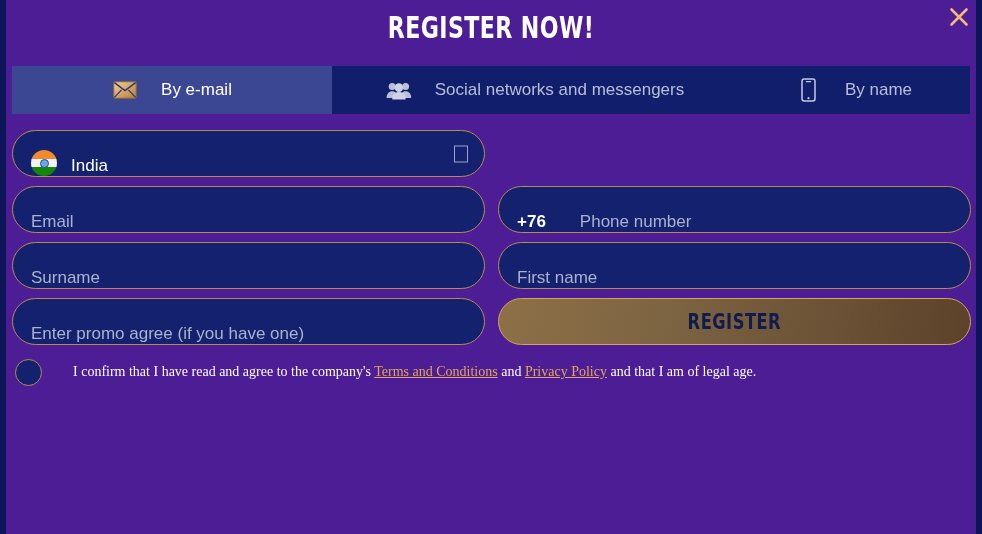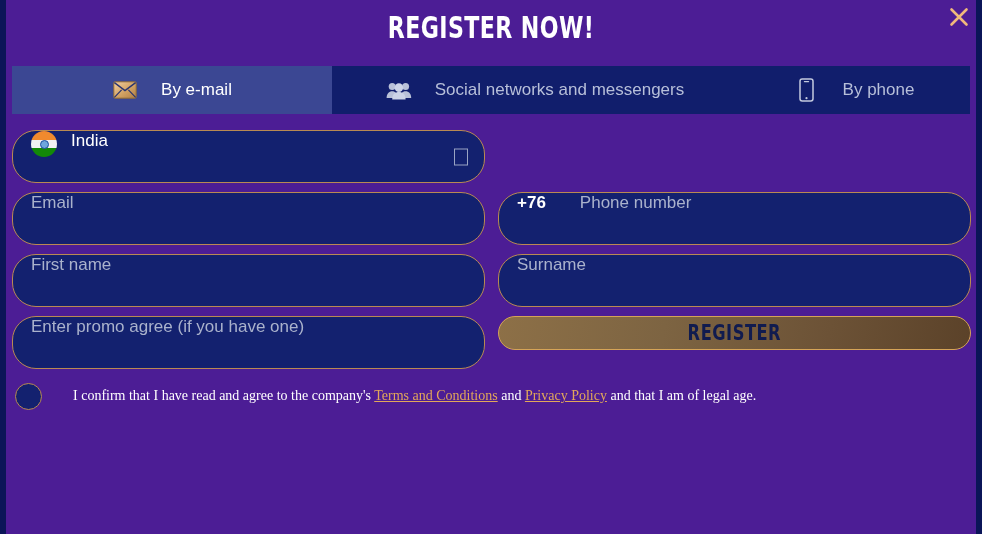--- a/index.html
+++ b/index.html
@@ -109,26 +109,26 @@
   .row {
     display: flex;
     gap: 13px;
     margin-bottom: 9px;
   }
   .col { width: 473px; flex: 0 0 auto; }
   .col-full { width: 959px; flex: 0 0 auto; }
 
   .field {
     position: relative;
-    height: 53px;
+    height: 47px;
     border: 1px solid #b98a52;
     border-radius: 24px;
     background: #13216f;
     display: flex;
-    align-items: flex-start;
+    align-items: flex-end;
     padding: 0 18px;
     cursor: text;
     color: #ffffff;
     font-size: 17px;
   }
   .field.selectbox { cursor: pointer; }
 
   .field .placeholder {
     color: #aab2cc;
     font-size: 17px;
@@ -184,21 +184,21 @@
     position: absolute;
     right: 56px;
     top: 50%;
     transform: translateY(-50%);
     display: flex;
     align-items: center;
   }
 
   
   #register-button {
-    height: 34px;
+    height: 47px;
     border-radius: 24px;
     border: 1px solid #d5a457;
     background: linear-gradient(100deg, #8d7047 0%, #7d6442 35%, #6c5236 70%, #5b4229 100%);
     display: flex;
     align-items: center;
     justify-content: center;
     cursor: pointer;
   }
   #register-label {
     color: #101b4f;
@@ -296,21 +296,21 @@
     </div>
 
     <div class="tab tab-phone">
       <span class="tab-icon">
         <svg width="15" height="24" viewBox="0 0 15 24" aria-hidden="true">
           <rect x="1" y="1" width="13" height="22" rx="2.2" fill="none" stroke="#c3cade" stroke-width="1.5"></rect>
           <line x1="5.4" y1="3.6" x2="9.6" y2="3.6" stroke="#c3cade" stroke-width="1.2" stroke-linecap="round"></line>
           <circle cx="7.5" cy="20.2" r="1.1" fill="#c3cade"></circle>
         </svg>
       </span>
-      <span>By phone</span>
+      <span>By name</span>
     </div>
 
   </div>
 
   <div id="form-area">
 
     <div class="row">
       <div class="col">
         <div class="field selectbox">
           <span class="flag-icon">
@@ -335,26 +335,26 @@
         <div class="field">
           <span class="dial-code">+76</span>
           <span class="placeholder">Phone number</span>
         </div>
       </div>
     </div>
 
     <div class="row">
       <div class="col">
         <div class="field">
+          <span class="placeholder">Surname</span>
+        </div>
+      </div>
+      <div class="col">
+        <div class="field">
           <span class="placeholder">First name</span>
-        </div>
-      </div>
-      <div class="col">
-        <div class="field">
-          <span class="placeholder">Surname</span>
         </div>
       </div>
     </div>
 
 
     <div class="row">
       <div class="col">
         <div class="field">
           <span class="placeholder">Enter promo agree (if you have one)</span>
         </div>

